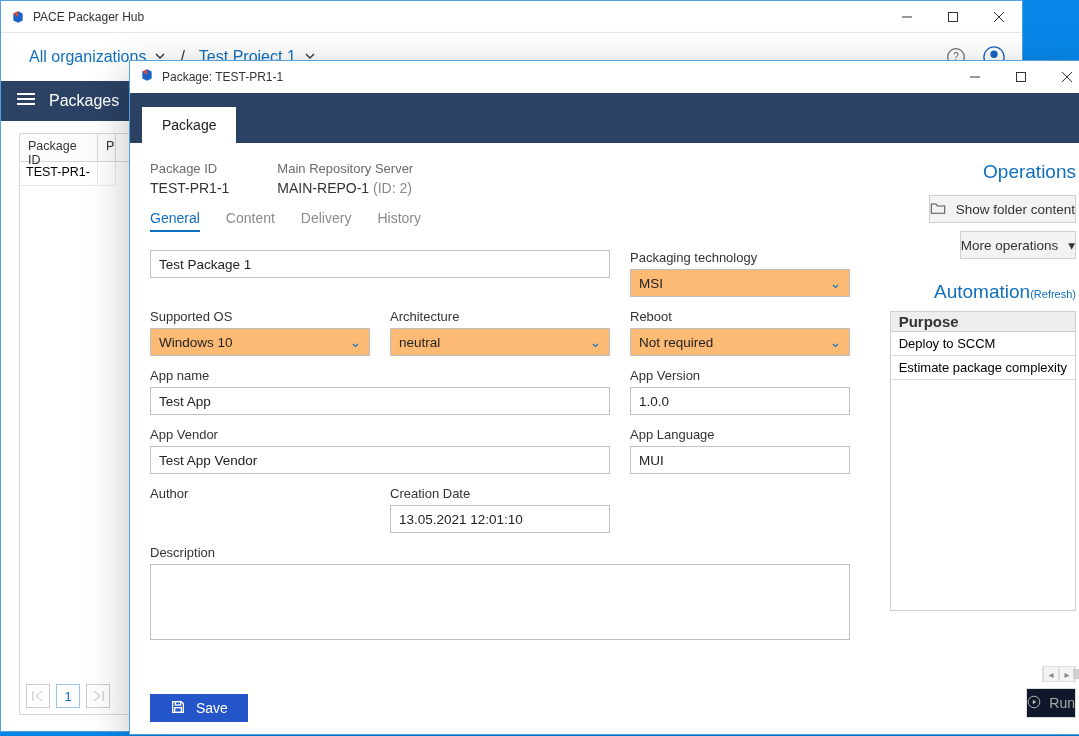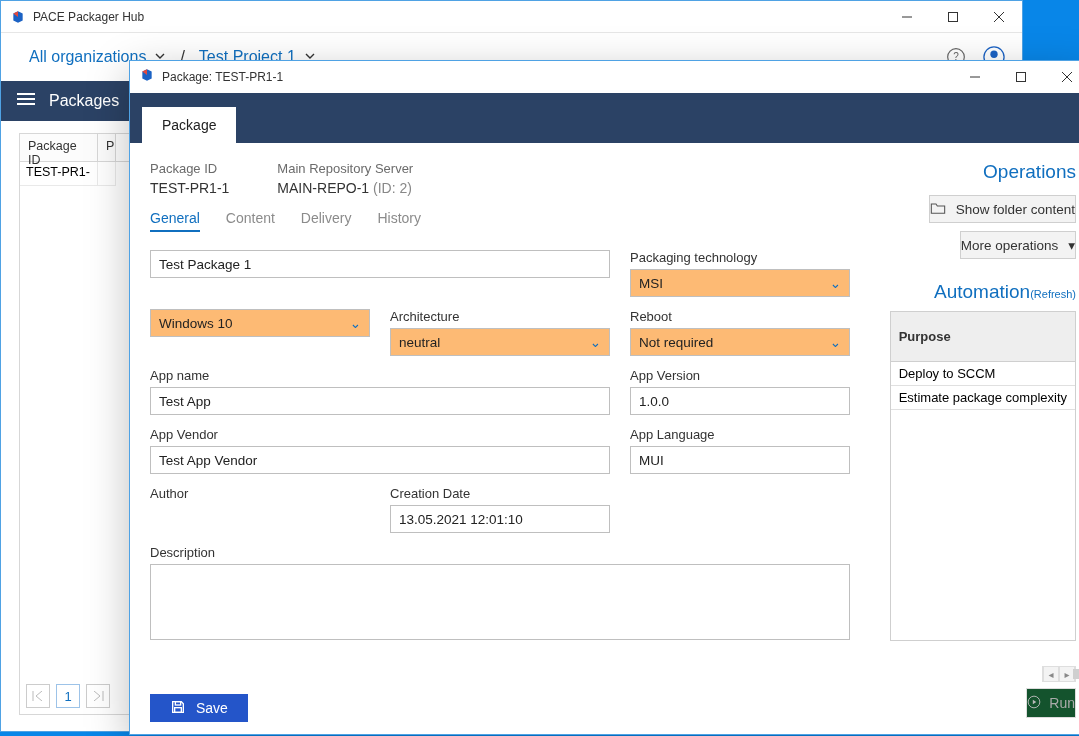--- a/index.html
+++ b/index.html
@@ -153,34 +153,34 @@
   
   .rp-h1 { color:#106fbf; font-size:19px; font-weight:400; margin:0 0 12px 0; }
   .rp-btn {
     height:28px; border:1px solid #cfcfcf; background:#f3f3f3; color:#333;
     display:flex; align-items:center; justify-content:center; gap:10px;
     font-size:13.5px; margin-bottom:8px;
   }
   .rp-h1b { color:#106fbf; font-size:19px; font-weight:400; margin:14px 0 8px 0; display:flex; align-items:baseline; }
   .rp-h1b .refresh { color:#106fbf; font-size:11px; margin-left:auto; }
   .rp-table { border:1px solid #cfcfcf; flex:0 0 auto; }
-  .rp-th { background:#eee; border-bottom:1px solid #cfcfcf; color:#333; font-size:13px; font-weight:600; padding:17px 8px; }
+  .rp-th { background:#eee; border-bottom:1px solid #cfcfcf; color:#333; font-size:15px; font-weight:600; padding:1px 8px; }
   .rp-td { padding:4px 8px; font-size:13px; border-bottom:1px solid #e0e0e0; }
   .rp-scroll {
     margin-top:auto; height:16px; background:#f3f3f3; border:1px solid #dedede;
     display:flex; align-items:stretch;
   }
   .rp-scroll .arrow {
     width:16px; display:flex; align-items:center; justify-content:center;
     color:#888; font-size:10px; border-left:1px solid #dedede; border-right:1px solid #dedede;
   }
   .rp-scroll .track { flex:1; position:relative; }
   .rp-scroll .thumb { position:absolute; left:14px; top:2px; height:10px; width:120px; background:#cfcfcf; }
   .runbtn {
-    margin-top:6px; height:30px; border:1px solid #dcdcdc; background:#14532d;
+    margin-top:6px; height:30px; border:1px solid #dcdcdc; background:#0f172a;
     display:flex; align-items:center; justify-content:center;
     font-size:14px; color:#aaa; gap:8px;
   }
 </style>
 </head>
 <body>
 
 <div class="mainwin">
   <div class="mw-titlebar">
     <span class="logo">
@@ -343,20 +343,21 @@
         </div>
         <div class="fld">
           <div class="lbl">Packaging technology</div>
           <div class="select">
             <span>MSI</span>
             <span class="caret">⌄</span>
           </div>
         </div>
 
         <div class="fld">
+          <div class="lbl">Supported OS</div>
           <div class="select">
             <span>Windows 10</span>
             <span class="caret">⌄</span>
           </div>
         </div>
         <div class="fld">
           <div class="lbl">Architecture</div>
           <div class="select">
             <span>neutral</span>
             <span class="caret">⌄</span>

